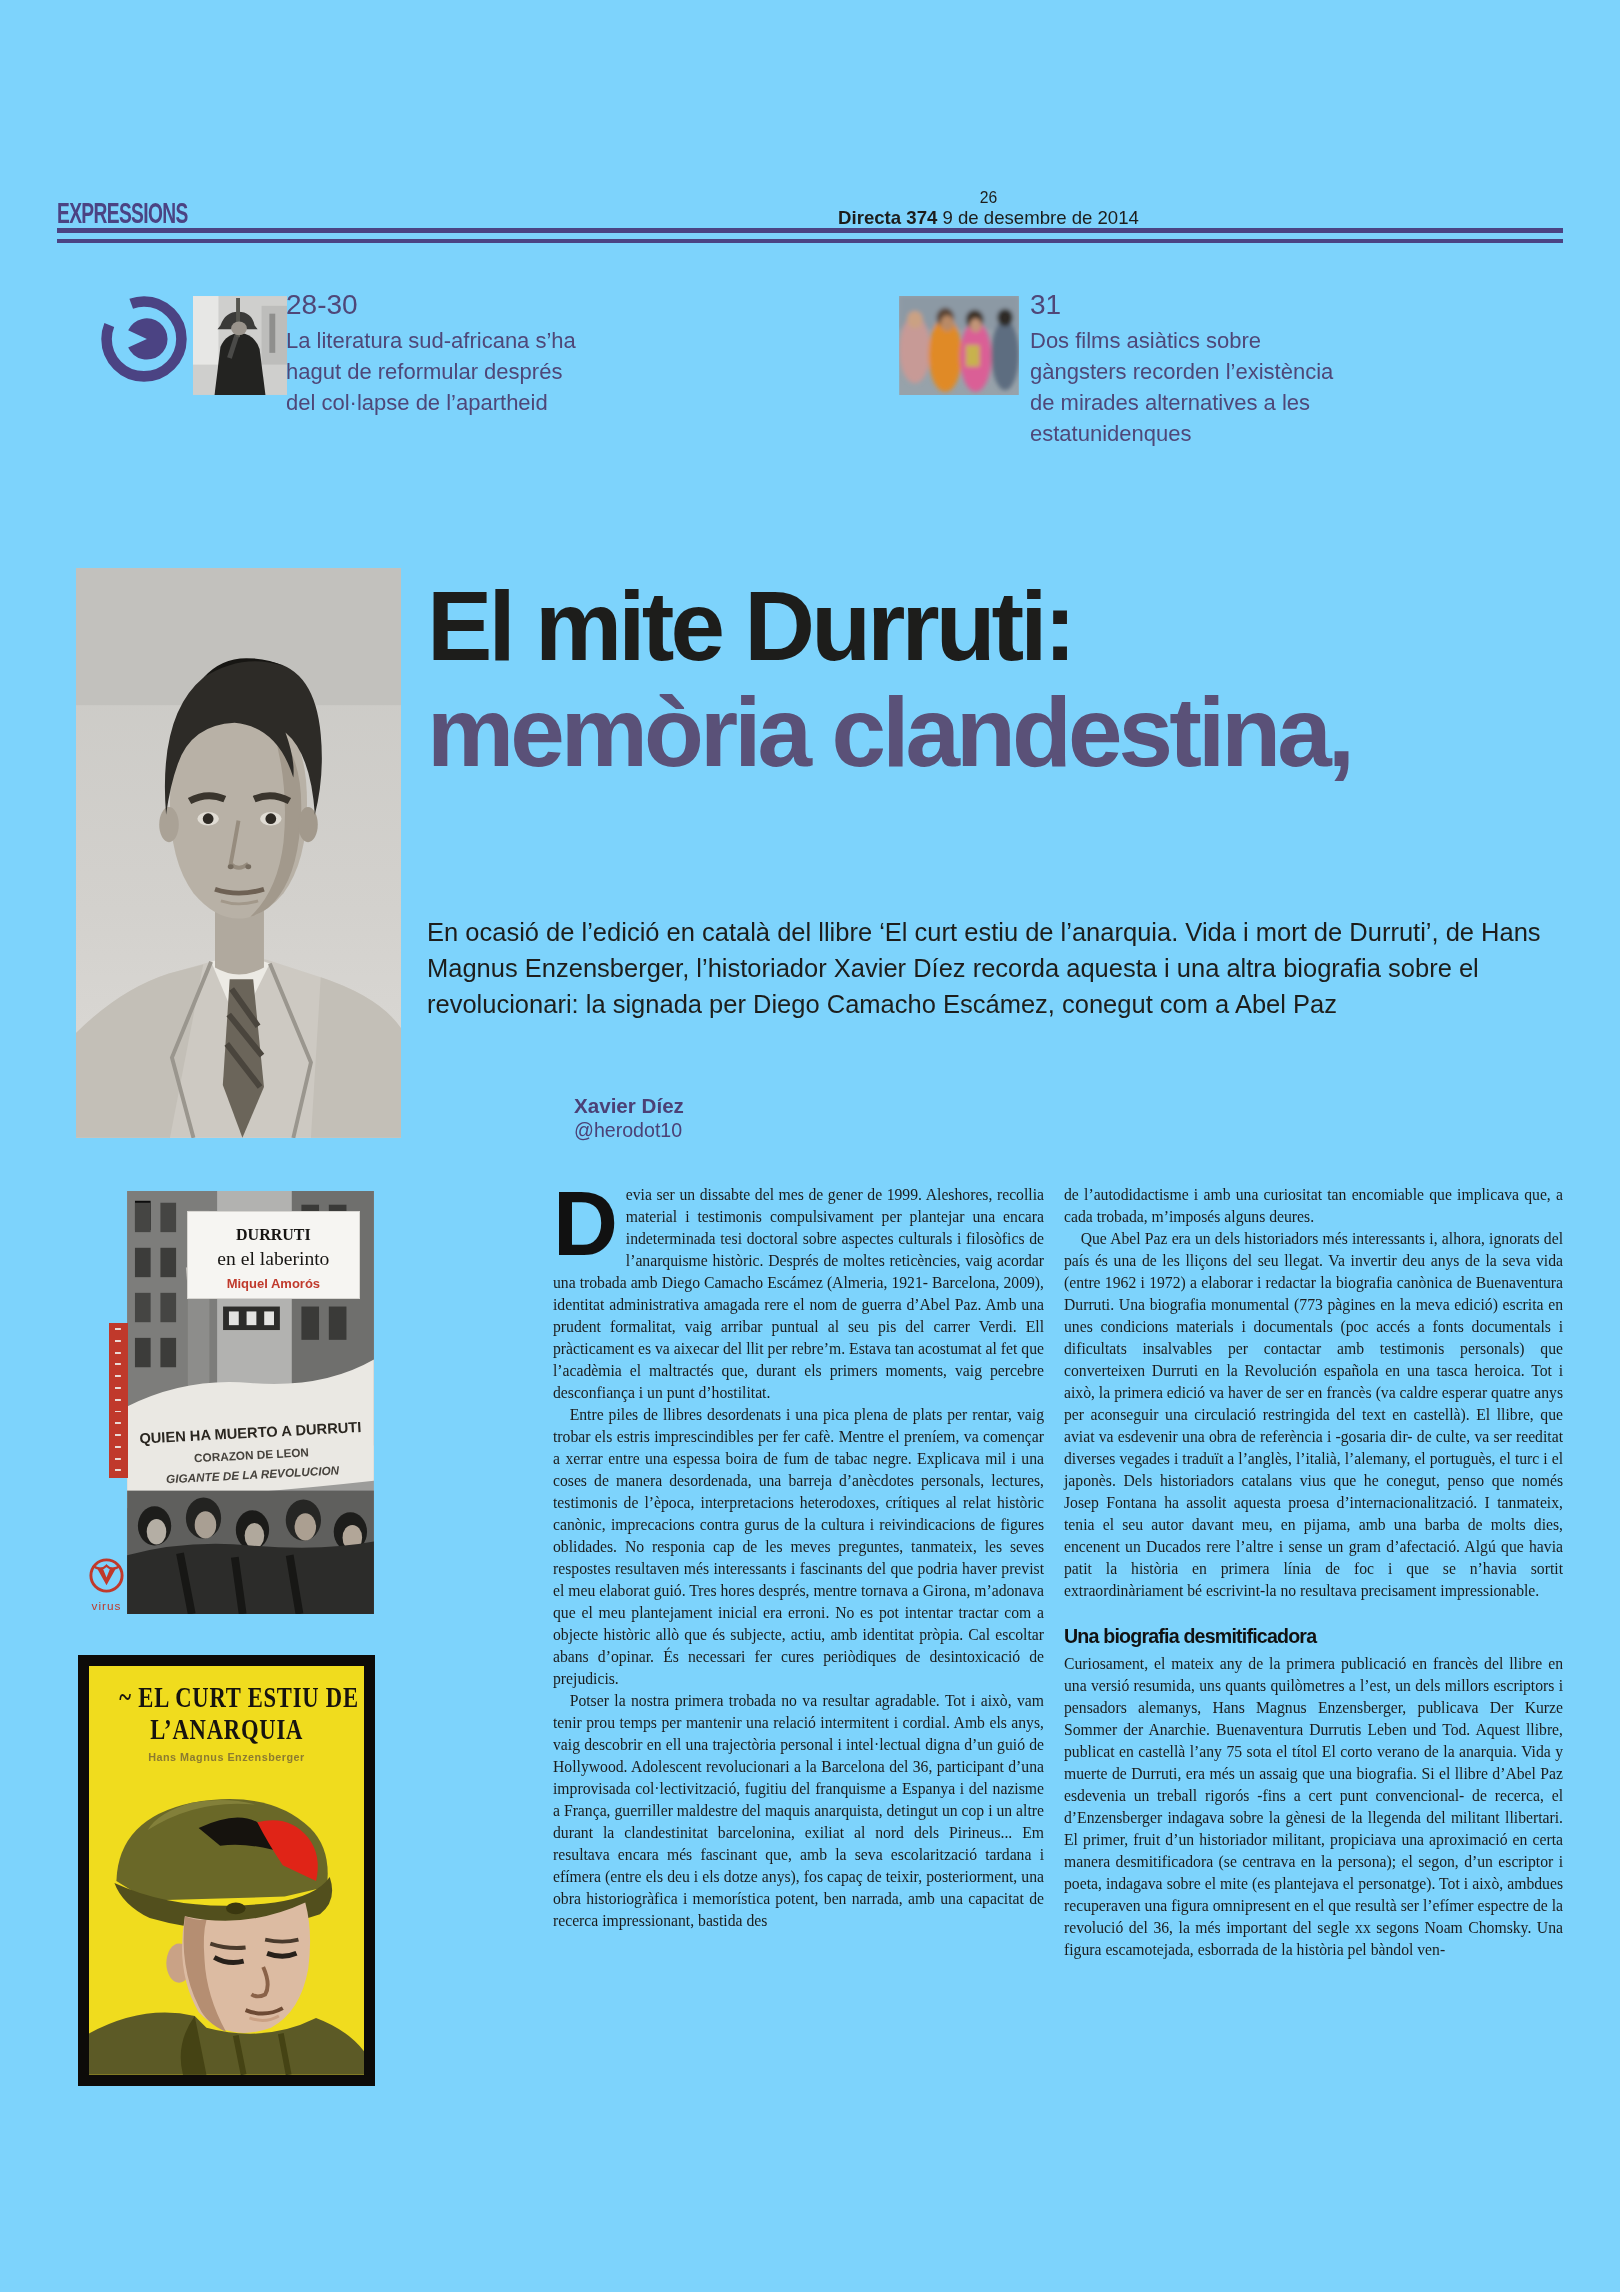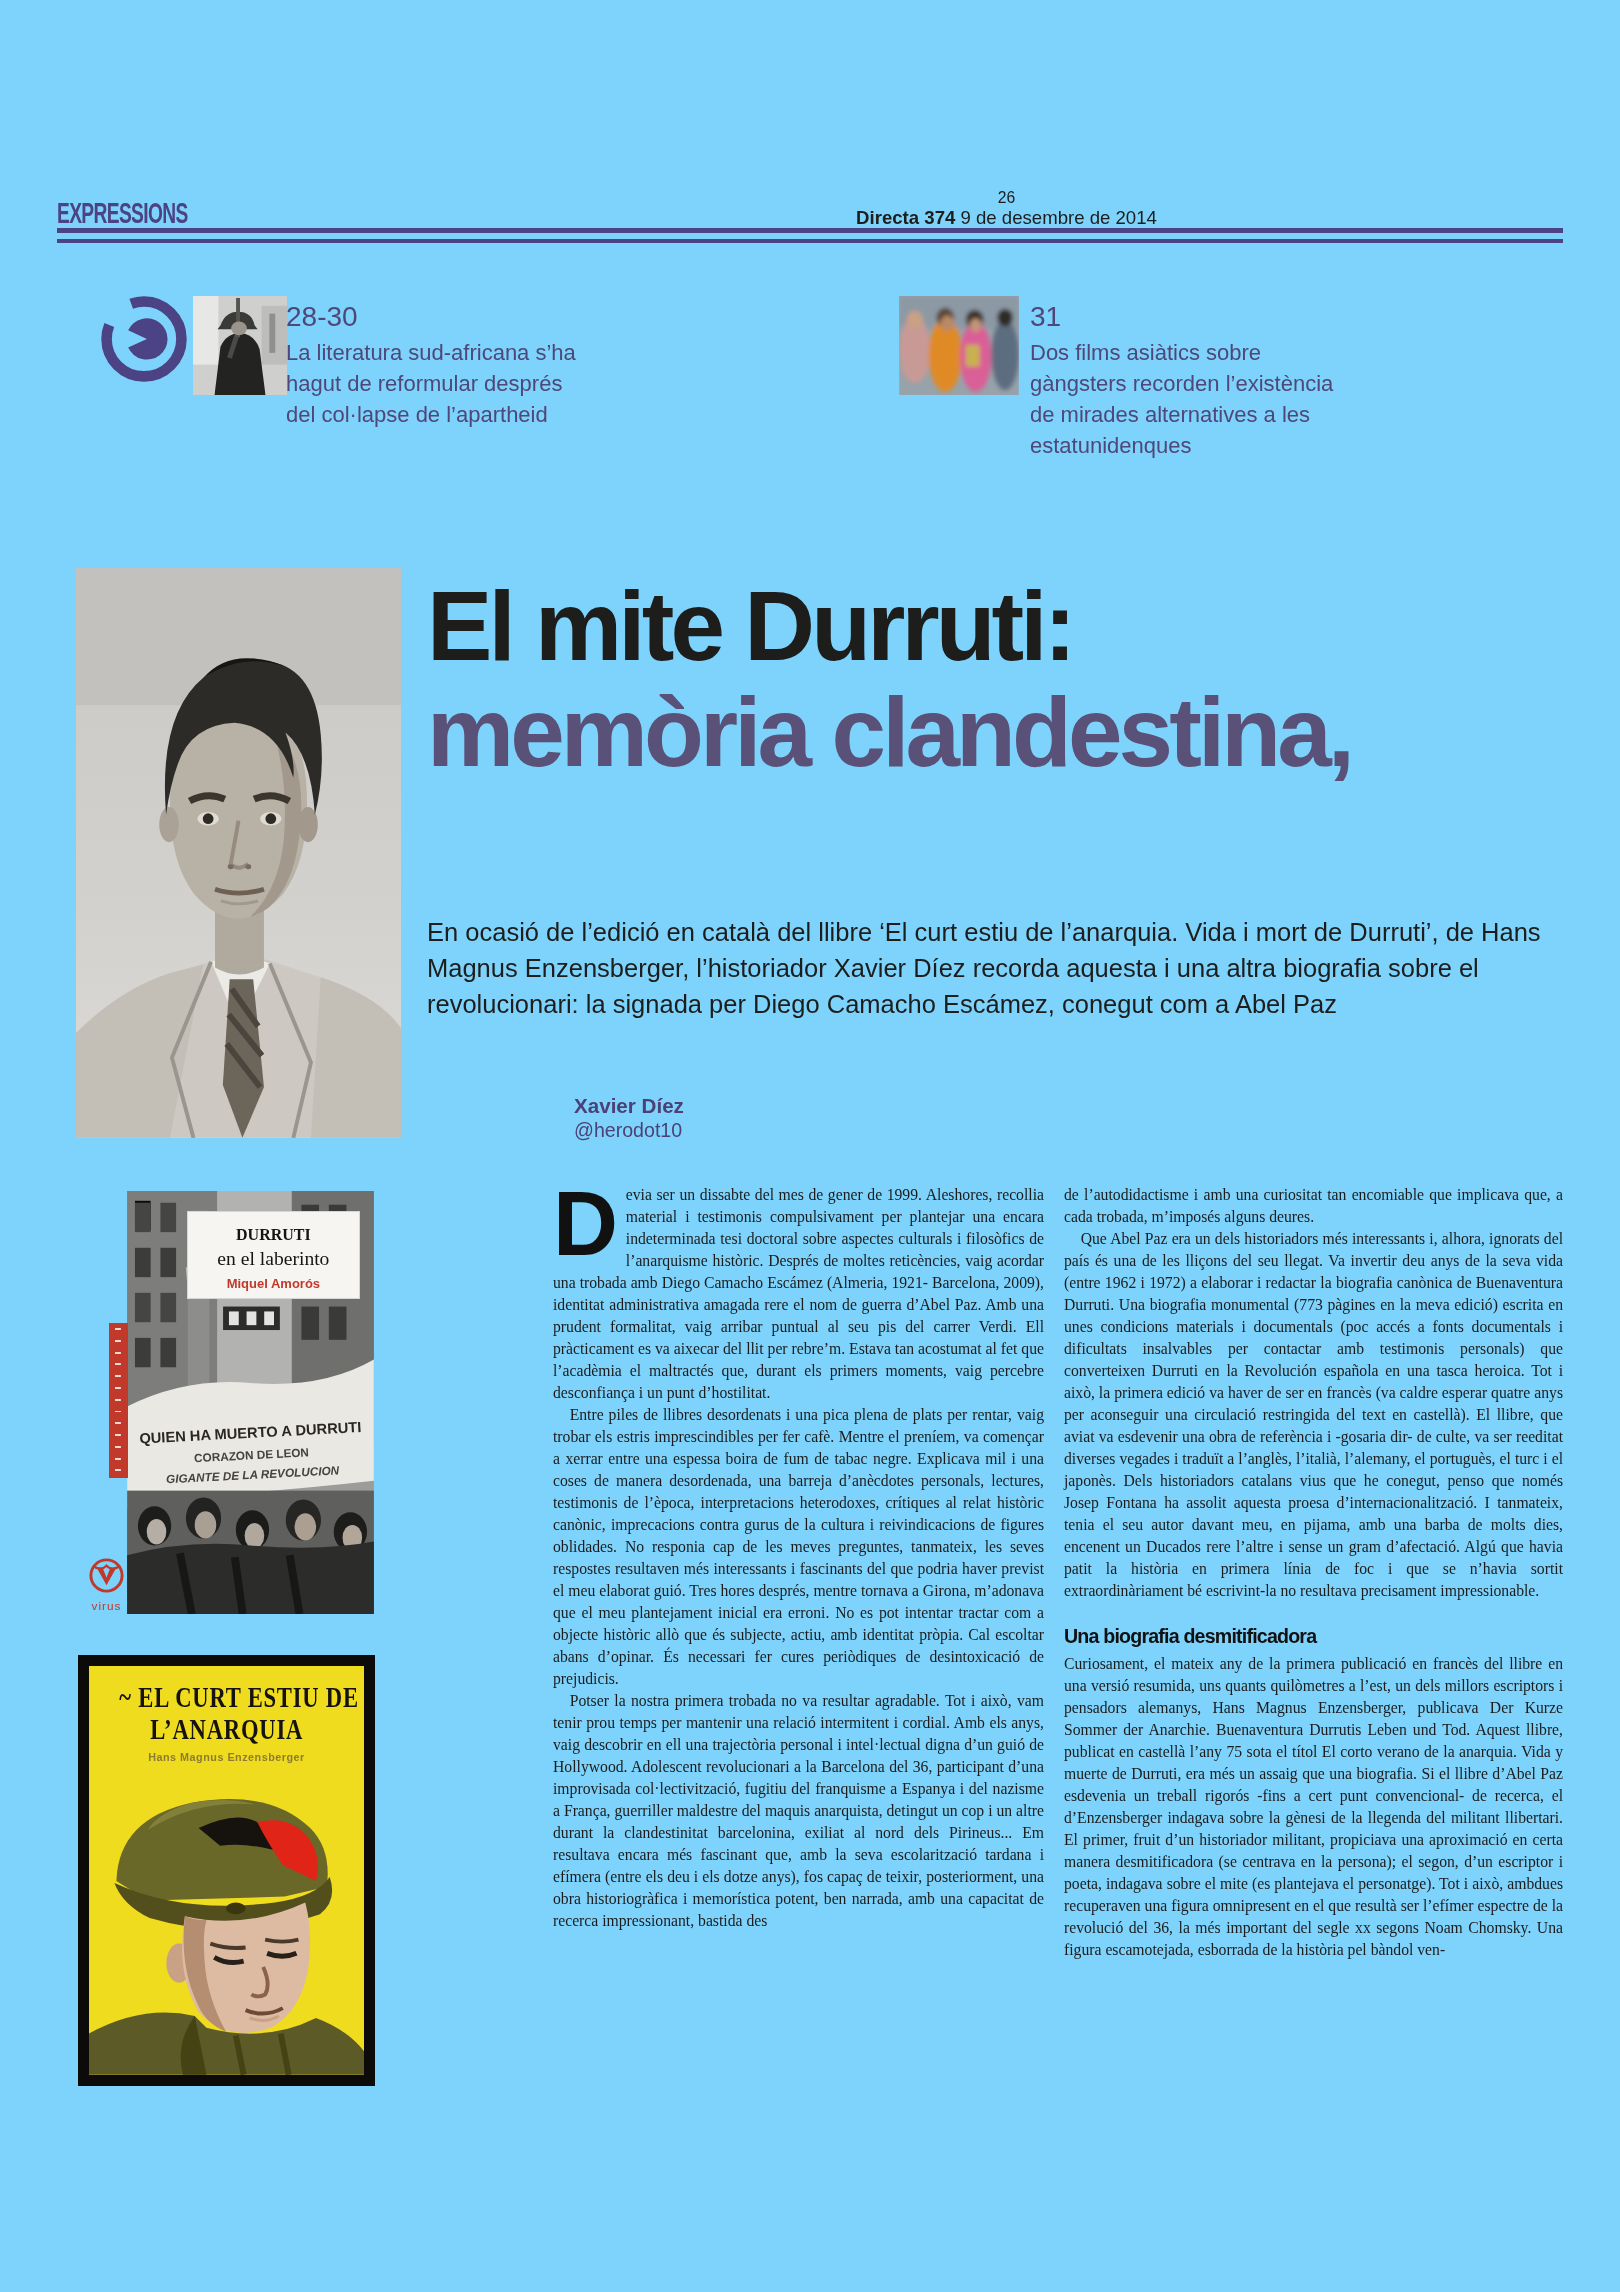--- a/index.html
+++ b/index.html
@@ -3,34 +3,34 @@
 <meta charset="utf-8">
 <style>
   html,body{margin:0;padding:0;background:#e9e9e9;}
   #page{position:relative;width:1620px;height:2293px;background:#7dd3fc;margin:0 auto;
         font-family:"Liberation Sans",sans-serif;overflow:hidden;}
 
   
   .expressions{position:absolute;left:57px;top:196px;font-size:30px;font-weight:bold;
     color:#4b4383;letter-spacing:-1px;transform:scaleX(0.64);transform-origin:left top;
     white-space:nowrap;}
-  .masthead{position:absolute;left:830px;top:189px;width:353px;text-align:center;color:#1d1d1b;}
+  .masthead{position:absolute;left:812px;top:189px;width:353px;text-align:center;color:#1d1d1b;}
   .masthead .pgnum{font-size:15.7px;line-height:17.6px;}
   .masthead .issue{font-size:18.6px;line-height:21.6px;}
   .masthead .issue b{font-weight:bold;}
   .rule{position:absolute;left:57px;width:1506px;background:#4b4383;}
   .rule.thick{top:228px;height:4.9px;}
   .rule.thin{top:239px;height:3.9px;}
 
   
   .eye-logo{position:absolute;left:96px;top:290px;width:96px;height:96px;}
   .thumb{position:absolute;top:296px;height:99px;overflow:hidden;}
   .thumb.t1{left:193px;width:94px;}
   .thumb.t2{left:899px;width:120px;}
-  .teaser-text{position:absolute;top:300px;color:#4f4778;}
+  .teaser-text{position:absolute;top:288px;color:#4f4778;}
   .teaser-text.t1{left:286px;width:294px;}
   .teaser-text.t2{left:1030px;width:328px;}
   .teaser-pages{font-size:28px;line-height:33px;margin-bottom:3.9px;}
   .teaser-body{font-size:22px;line-height:31px;}
 
   
   .portrait{position:absolute;left:76px;top:568px;width:325px;height:570px;overflow:hidden;}
   .headline{position:absolute;left:427px;top:573px;font-weight:bold;letter-spacing:-3.9px;
     font-size:98px;line-height:106px;color:#1d1d1b;white-space:nowrap;}
   .headline .purple{color:#5a5178;}

